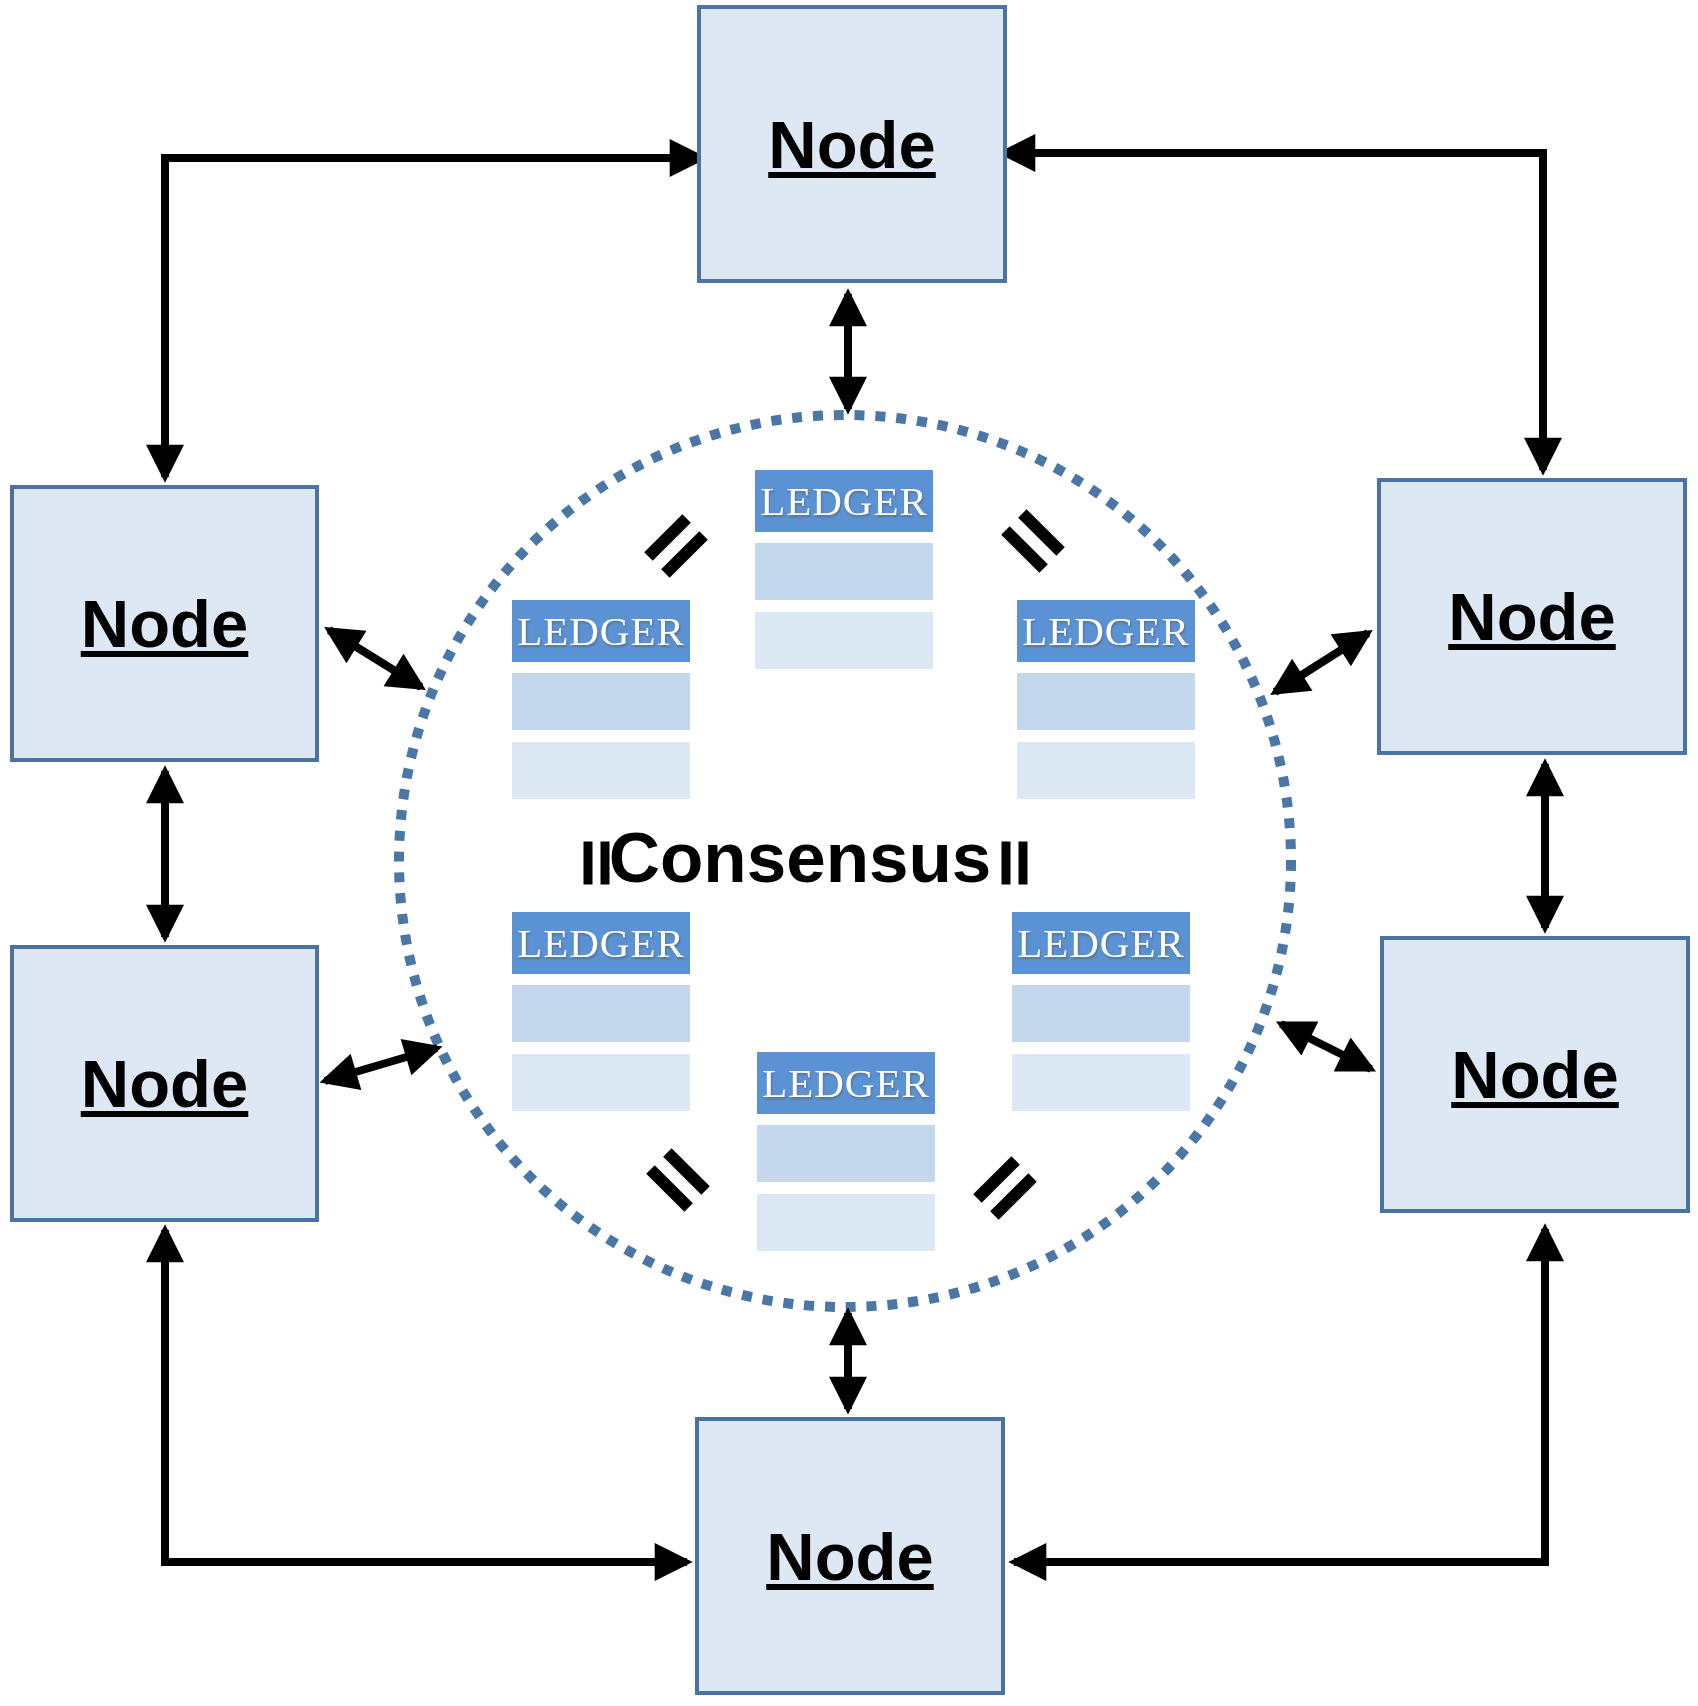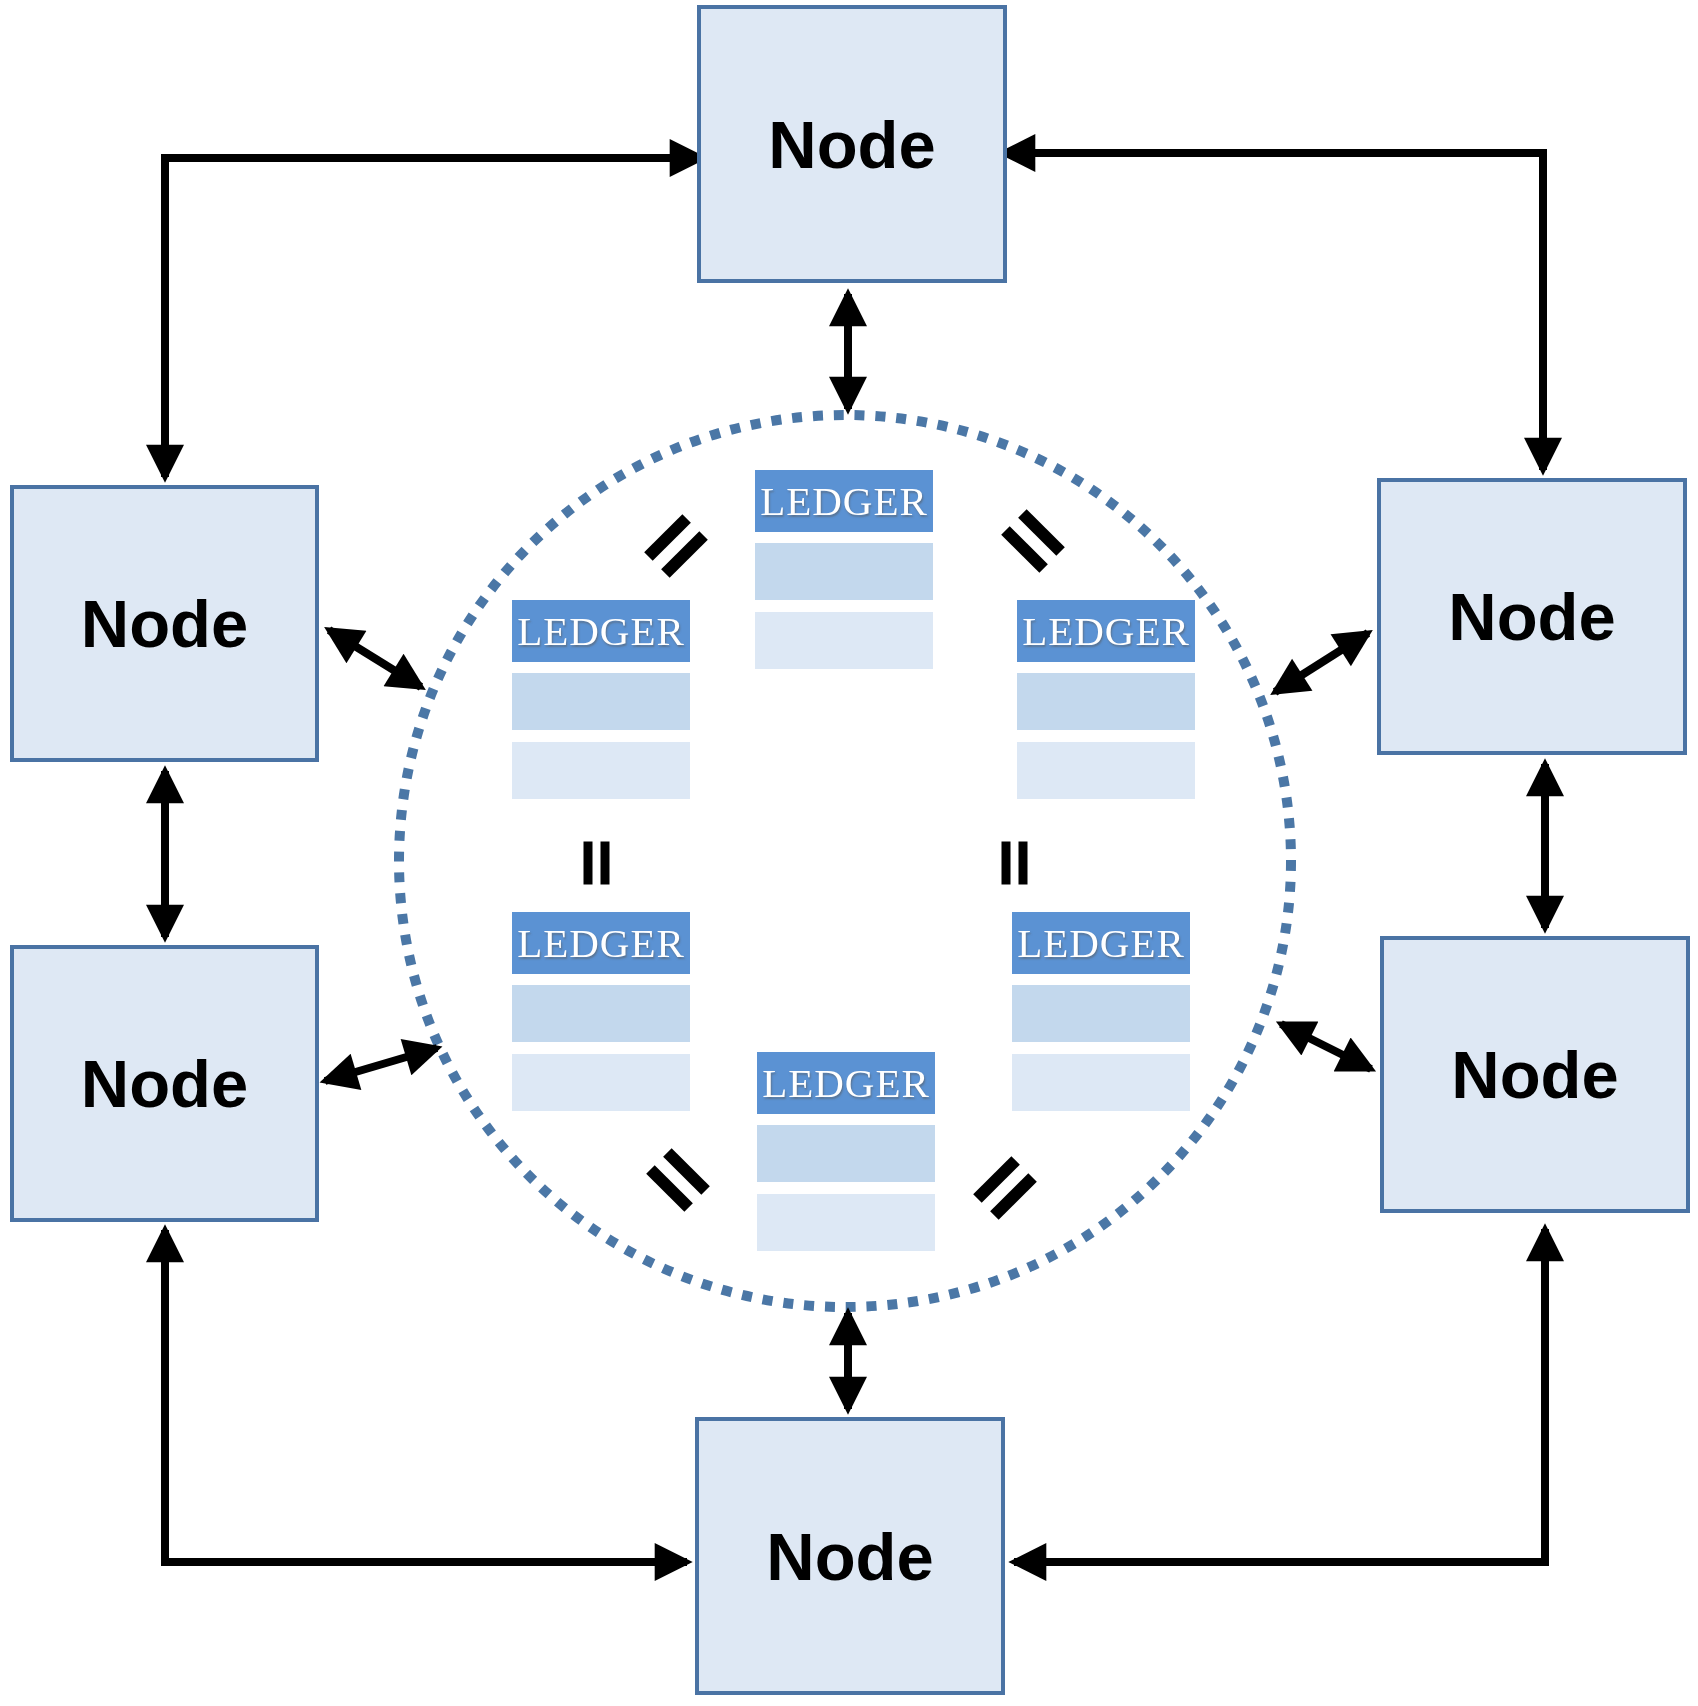--- a/index.html
+++ b/index.html
@@ -11,21 +11,21 @@
   #canvas{
     position:relative;width:1698px;height:1706px;background:var(--bg);
     font-family:"Liberation Sans", sans-serif;overflow:hidden;
   }
   svg.layer{position:absolute;left:0;top:0;width:1698px;height:1706px;}
 
   
   .node{
     position:absolute;background:var(--node-fill);border:4px solid var(--node-border);
     display:flex;align-items:center;justify-content:center;box-sizing:border-box;
-    font-size:67px;font-weight:700;color:var(--text);letter-spacing:0px;
+    font-size:67px;font-weight:700;color:var(--text);letter-spacing:0px;text-decoration:underline;
   }
   #node-top        {left:697px;top:5px;    width:310px;height:278px;}
   #node-bottom     {left:695px;top:1417px; width:310px;height:278px;}
   #node-left-upper {left:10px; top:485px;  width:309px;height:277px;}
   #node-left-lower {left:10px; top:945px;  width:309px;height:277px;}
   #node-right-upper{left:1377px;top:478px; width:310px;height:277px;}
   #node-right-lower{left:1380px;top:936px; width:310px;height:277px;}
 
   
   .ledger{position:absolute;width:178px;}
@@ -146,20 +146,21 @@
     </div>
   <div class="eq eq-big" id="eq-bottom-left">
       <div class="bar"></div>
       <div class="bar"></div>
     </div>
   <div class="eq eq-big" id="eq-bottom-right">
       <div class="bar"></div>
       <div class="bar"></div>
     </div>
 
+  <div id="consensus">Consensus</div>
 
   <div class="node" id="node-top">Node</div>
   <div class="node" id="node-left-upper">Node</div>
   <div class="node" id="node-left-lower">Node</div>
   <div class="node" id="node-right-upper">Node</div>
   <div class="node" id="node-right-lower">Node</div>
   <div class="node" id="node-bottom">Node</div>
 
 </div>
 

